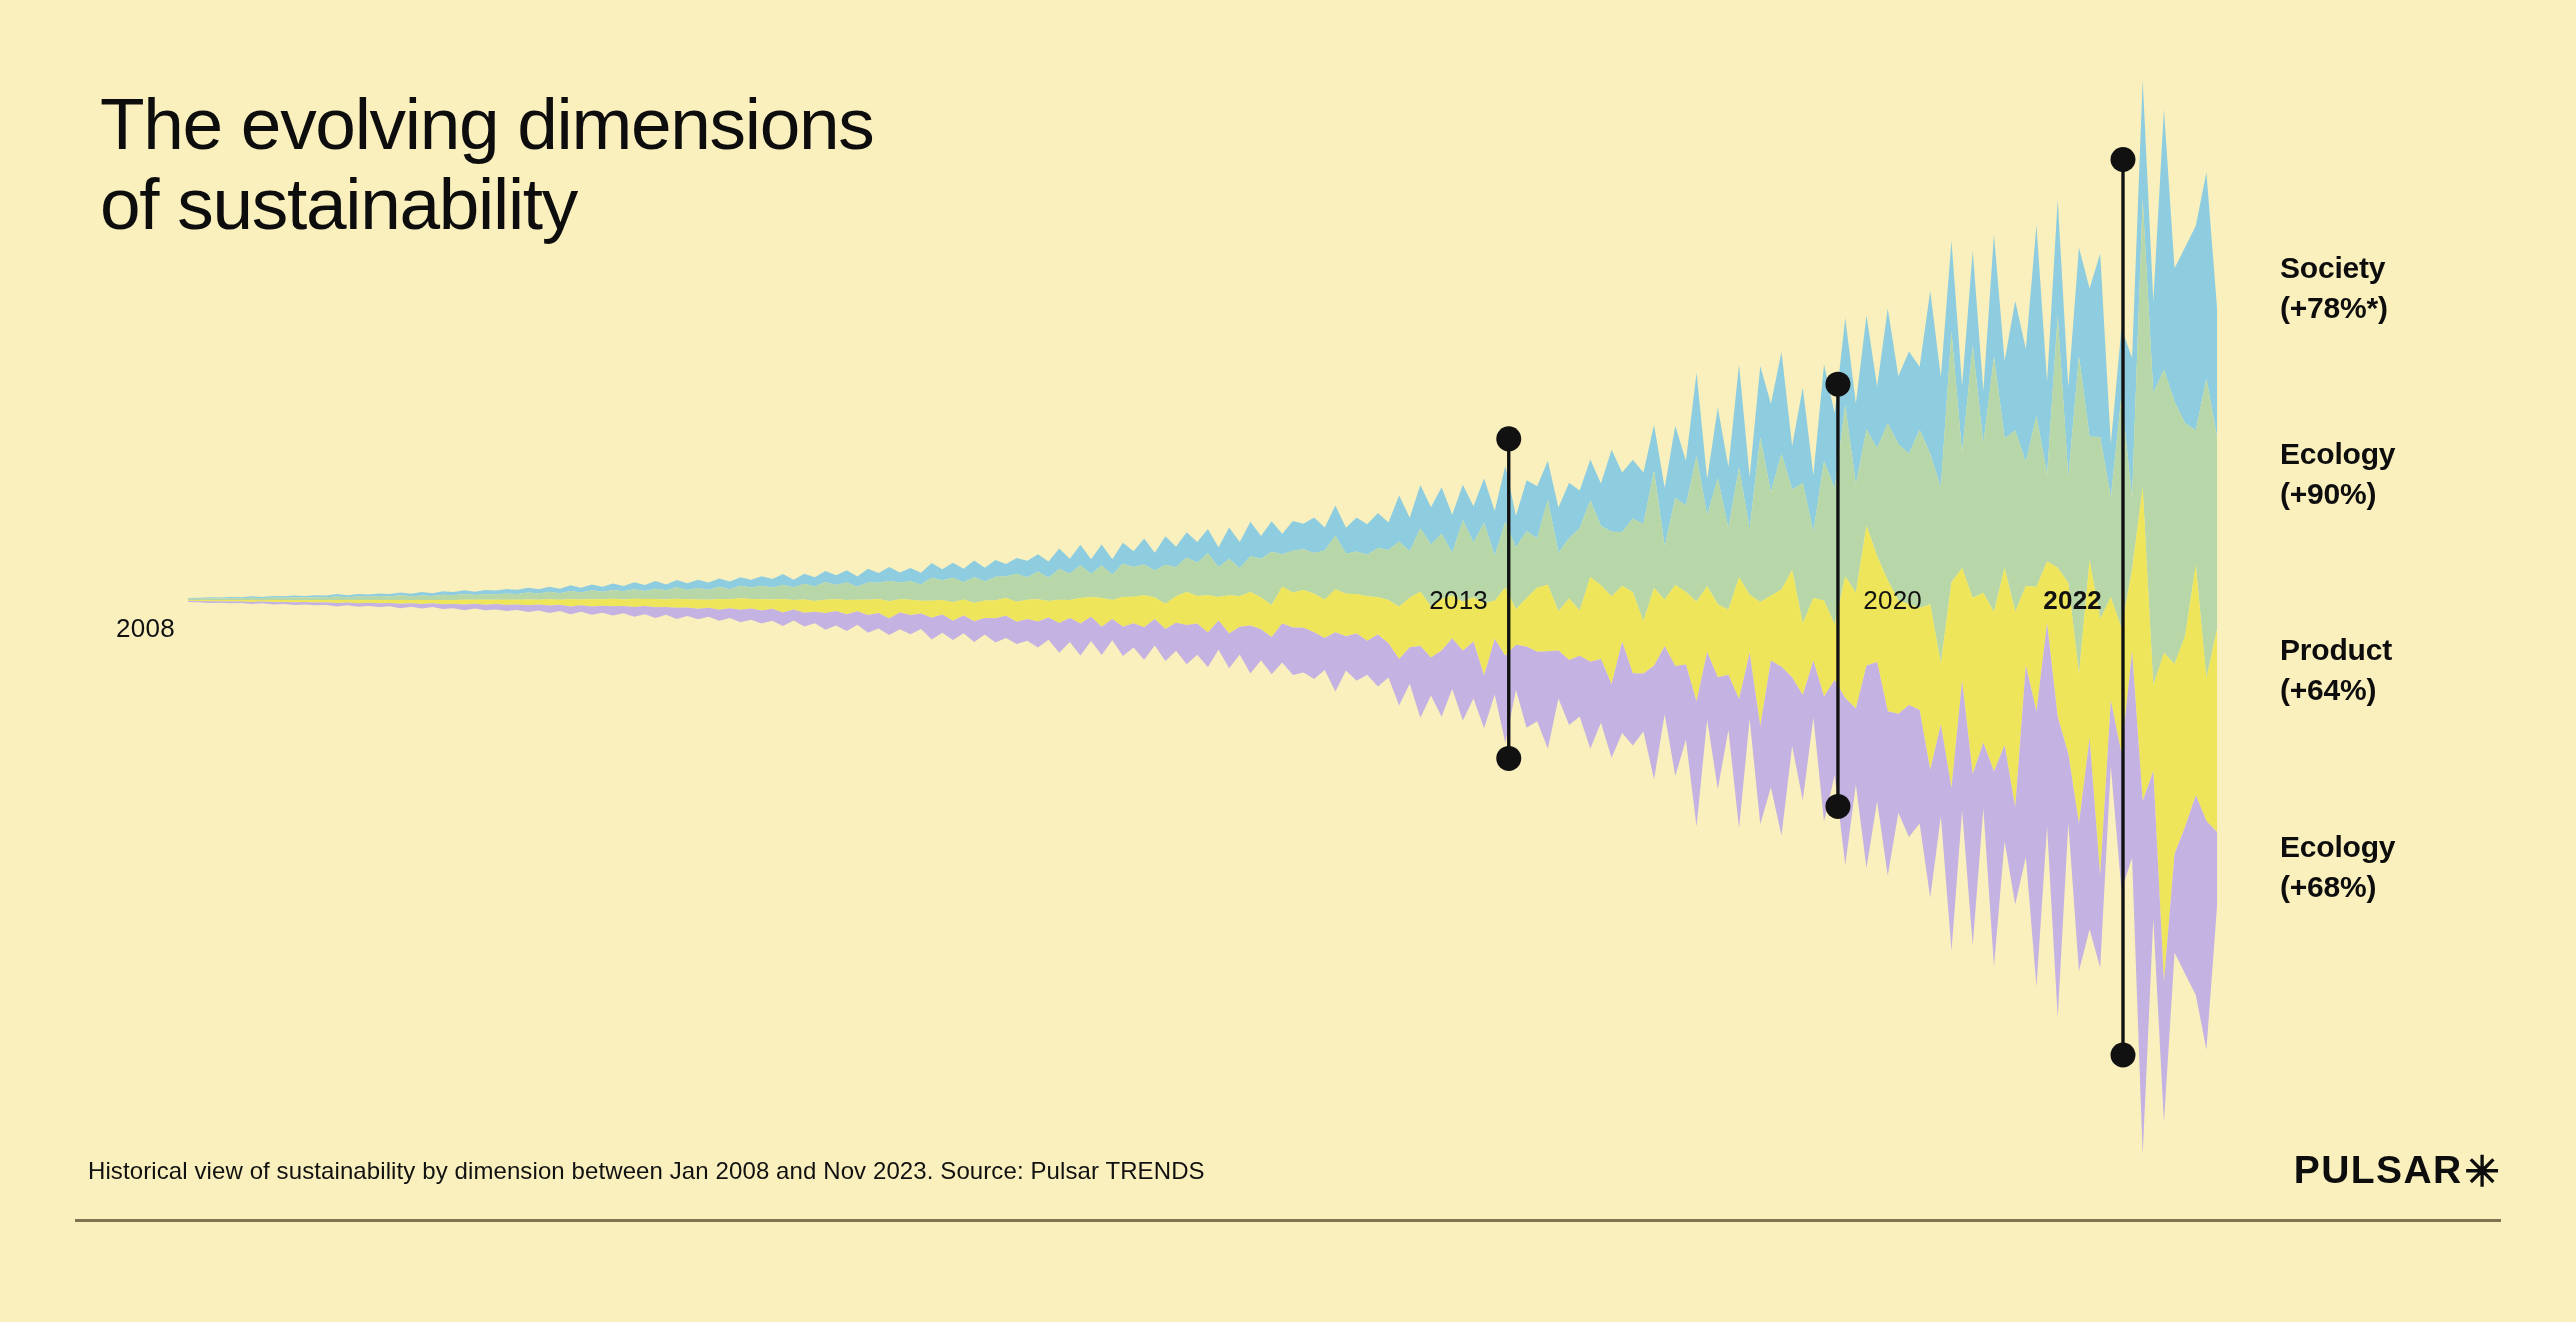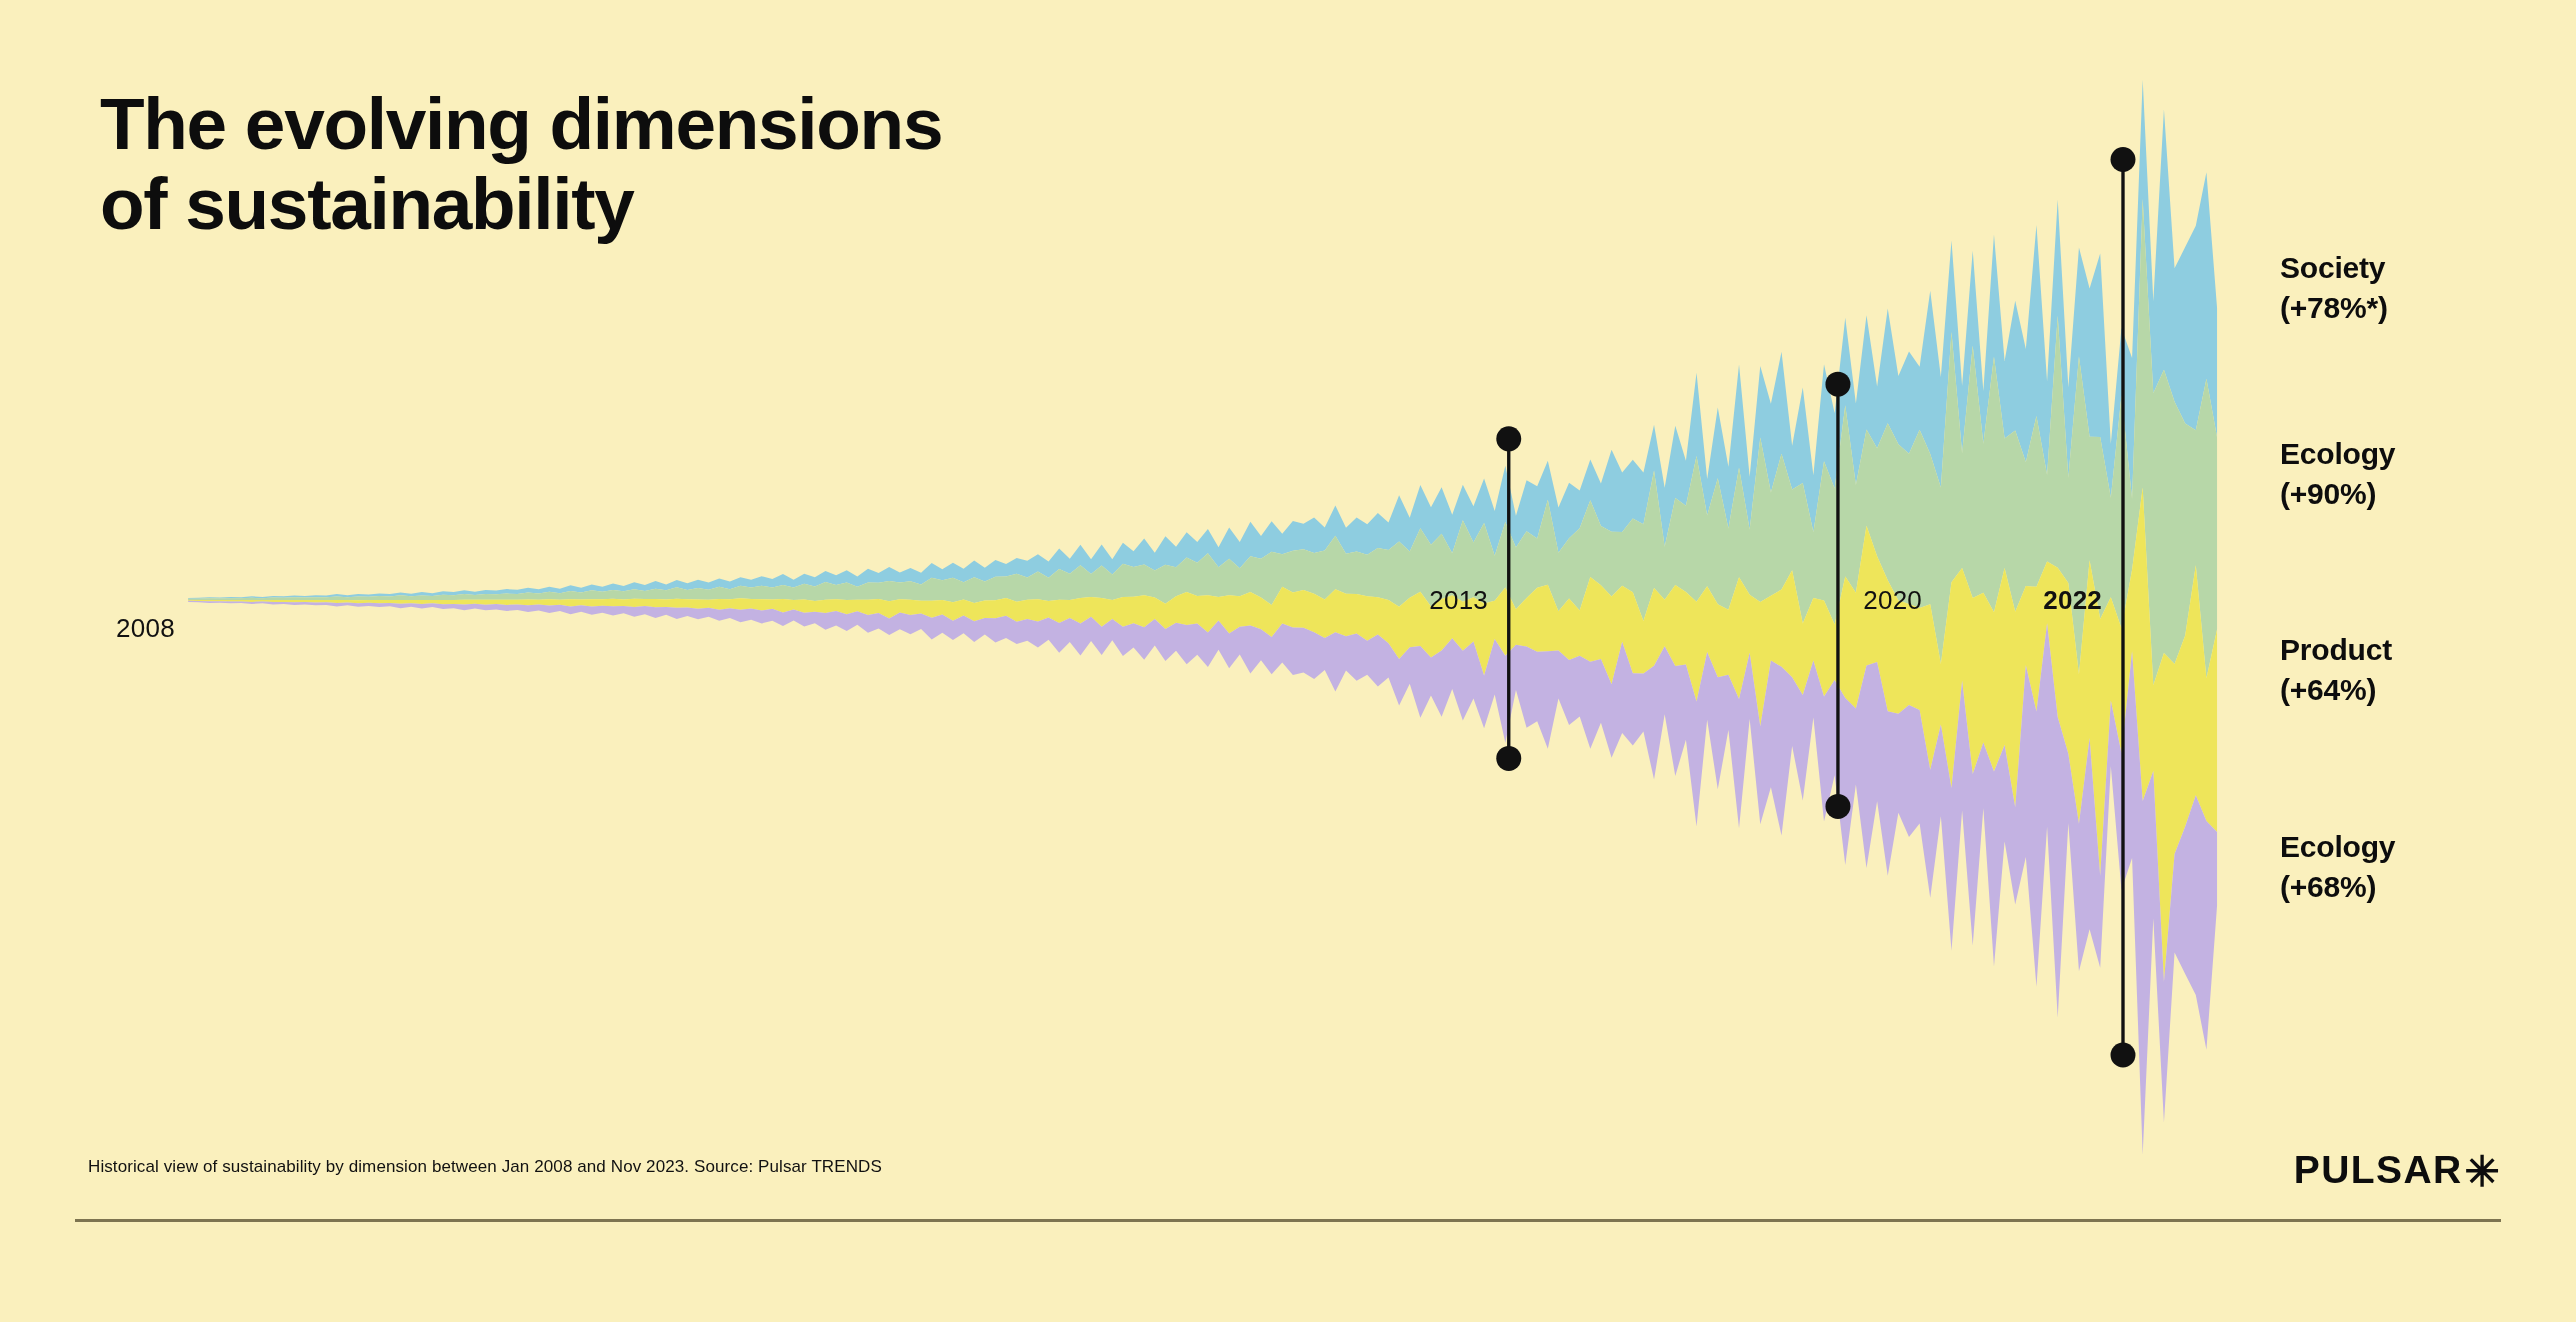--- a/index.html
+++ b/index.html
@@ -20,21 +20,21 @@
     background: #faf0bd;
   }
 
   
   .title {
     position: absolute;
     left: 100px;
     top: 84px;
     font-size: 73px;
     line-height: 1.09;
-    font-weight: 700;
+    font-weight: 400;
     letter-spacing: -1.3px;
     color: #0d0d0d;
     white-space: pre-line;
   }
 
   
   .chart-wrap {
     position: absolute;
     left: 0;
     top: 0;
@@ -89,21 +89,21 @@
     left: 75px;
     top: 1219px;
     width: 2426px;
     height: 2.9px;
     background: #7d7450;
   }
   .footer-note {
     position: absolute;
     left: 88px;
     top: 1157px;
-    font-size: 17px;
+    font-size: 24px;
     color: #111111;
     letter-spacing: 0.1px;
     white-space: nowrap;
   }
   .brand {
     position: absolute;
     right: 75px;
     top: 1148px;
     font-size: 39px;
     font-weight: 700;

